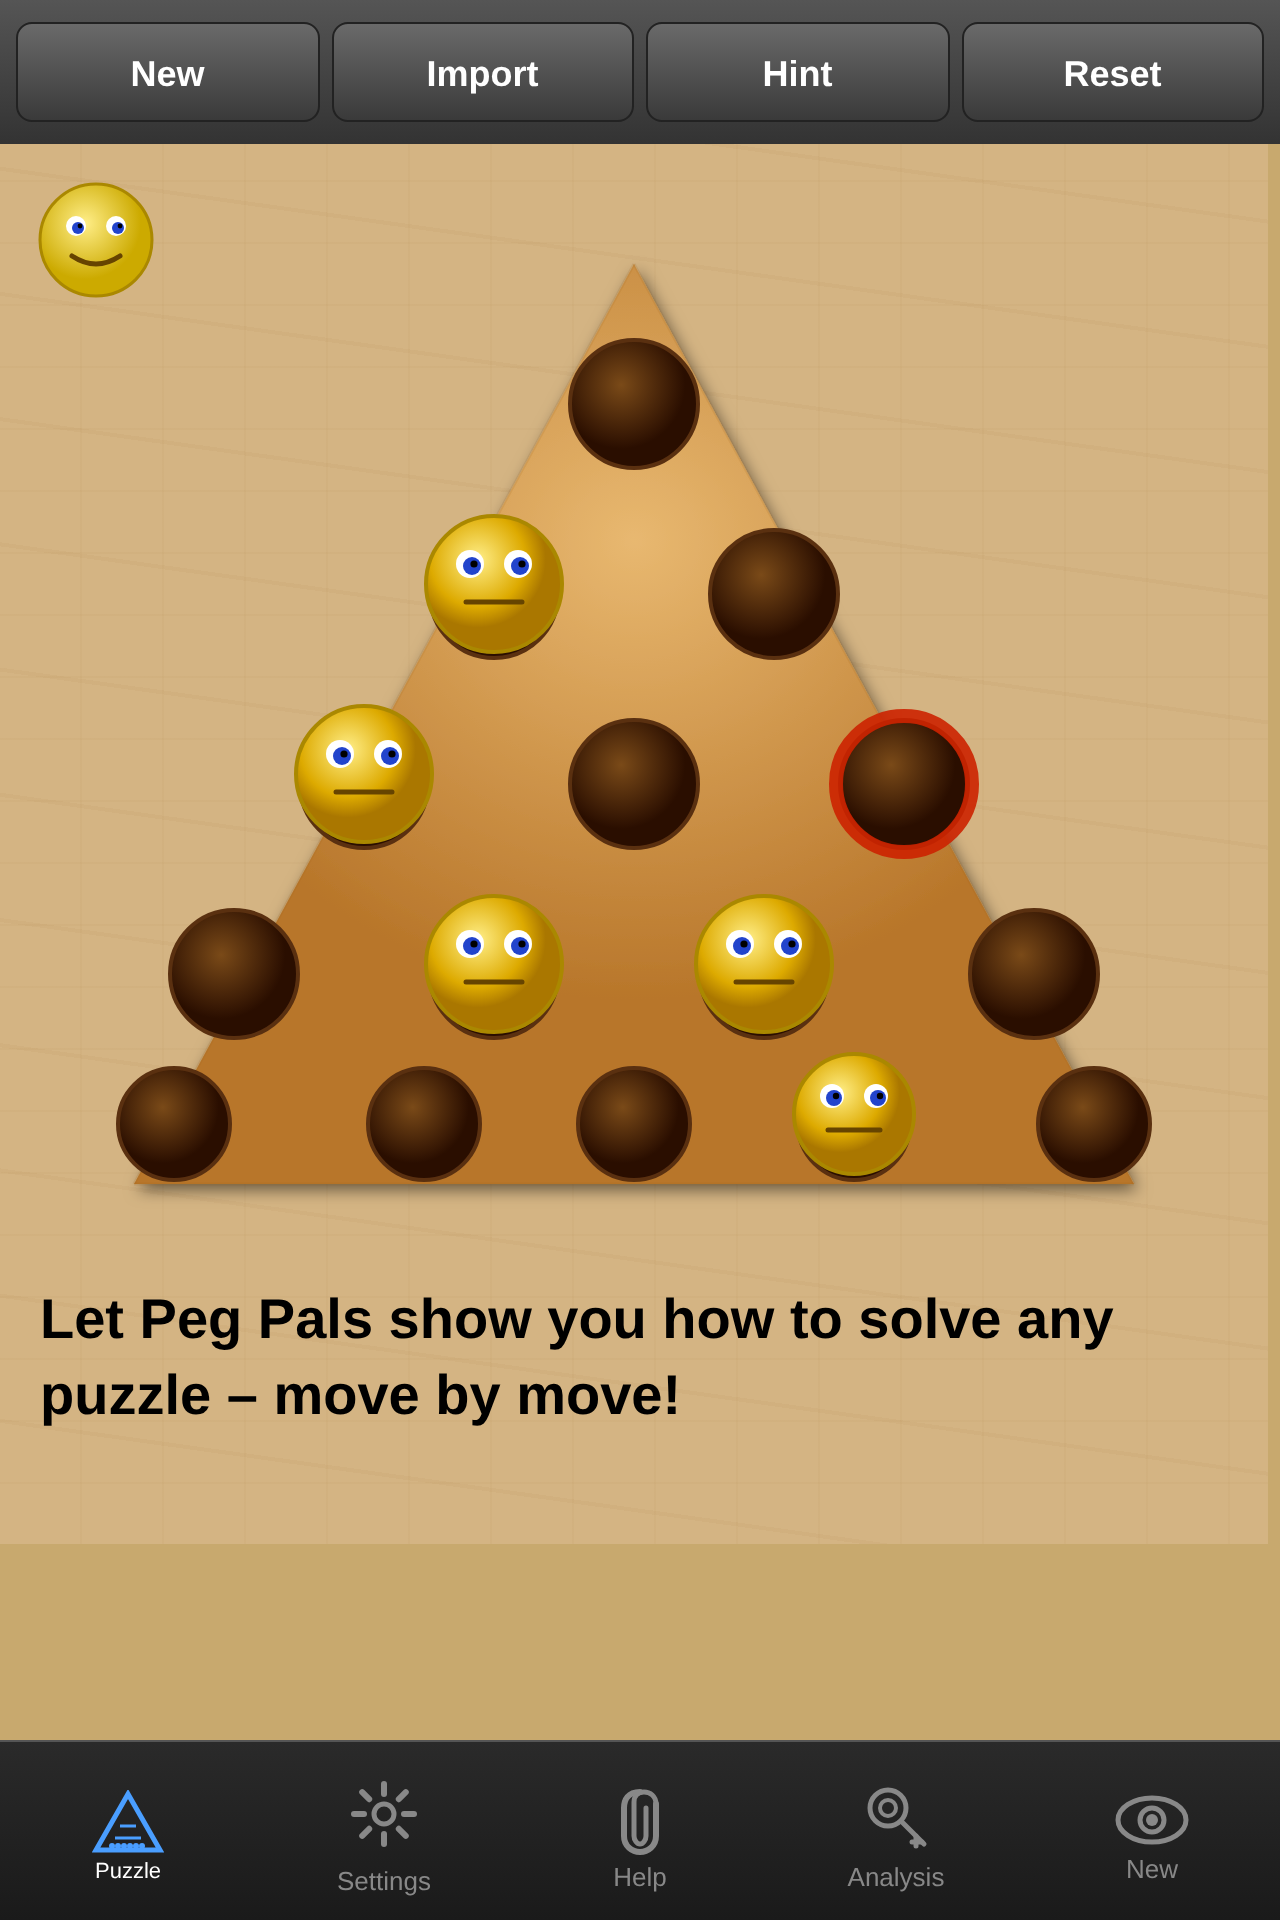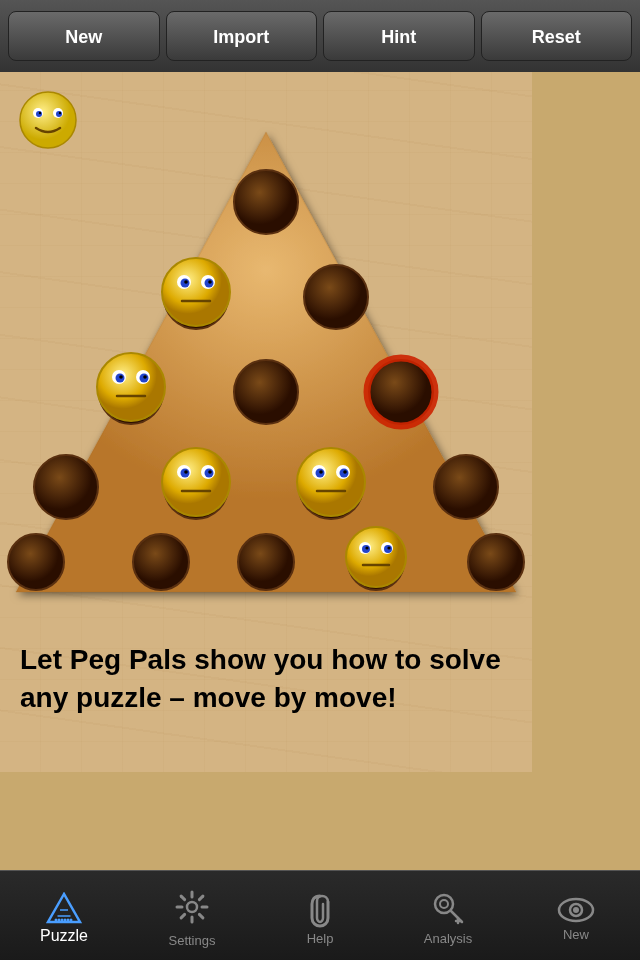--- a/index.html
+++ b/index.html
@@ -33,21 +33,21 @@
       text-align: center;
       line-height: 50px;
     }
 
     
     #game-area {
       background: #d4b483;
       background-image:
         repeating-linear-gradient(90deg, transparent, transparent 40px, rgba(180,140,80,0.08) 40px, rgba(180,140,80,0.08) 41px),
         repeating-linear-gradient(0deg, transparent, transparent 30px, rgba(180,140,80,0.08) 30px, rgba(180,140,80,0.08) 31px);
-      width: 532px;
+      width: 634px;
       height: 700px;
       position: relative;
     }
 
     
     #game-area::before {
       content: '';
       position: absolute;
       top: 0; left: 0; right: 0; bottom: 0;
       background: repeating-linear-gradient(
@@ -273,21 +273,21 @@
         <line x1="14" y1="18" x2="22" y2="18" stroke="#4a9eff" stroke-width="1.5"></line>
 
         <circle cx="10" cy="28" r="1.5" fill="#4a9eff"></circle>
         <circle cx="13" cy="28" r="1.5" fill="#4a9eff"></circle>
         <circle cx="16" cy="28" r="1.5" fill="#4a9eff"></circle>
         <circle cx="19" cy="28" r="1.5" fill="#4a9eff"></circle>
         <circle cx="22" cy="28" r="1.5" fill="#4a9eff"></circle>
         <circle cx="25" cy="28" r="1.5" fill="#4a9eff"></circle>
       </svg>
     </div>
-    <span style="font-size:16px;color:#fff;font-family:Helvetica,Arial,sans-serif;">Puzzle</span>
+    <span style="font-size:11px;color:#fff;font-family:Helvetica,Arial,sans-serif;">Puzzle</span>
   </div>
 
   <div class="tab-item" style="flex:1;display:flex;flex-direction:column;align-items:center;justify-content:center;gap:9px;padding-top:6px;cursor:pointer;">
     <div style="font-size:0;">
       <svg width="34" height="34" viewBox="0 0 34 34">
         <circle cx="17" cy="17" r="5" fill="none" stroke="#888" stroke-width="2.5"></circle>
         <g stroke="#888" stroke-width="3" stroke-linecap="round">
           <line x1="17" y1="2" x2="17" y2="7"></line>
           <line x1="17" y1="27" x2="17" y2="32"></line>
           <line x1="2" y1="17" x2="7" y2="17"></line>

